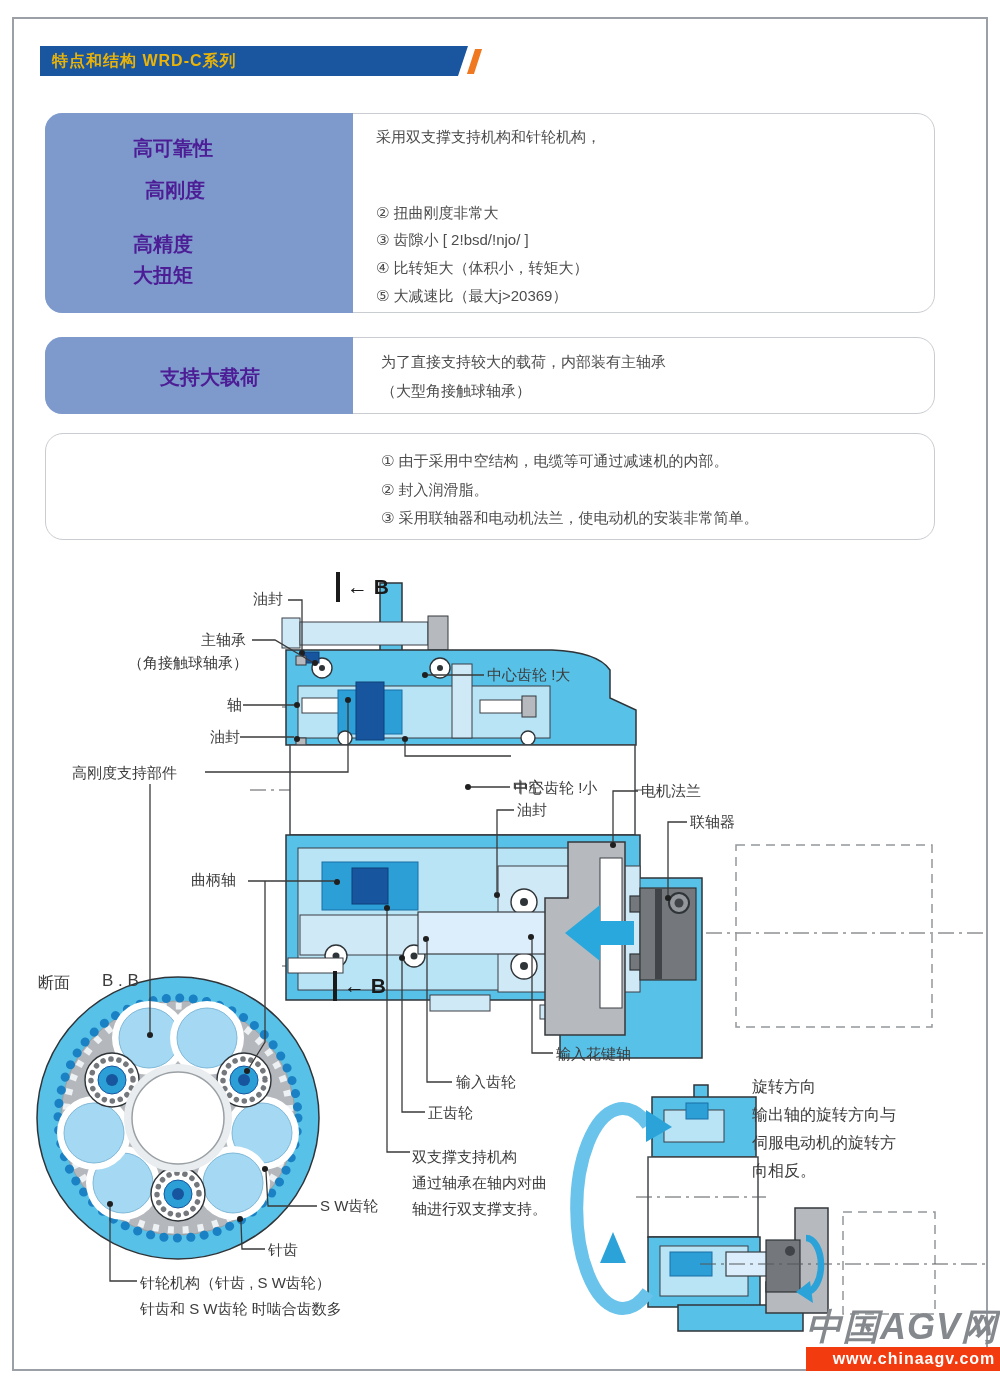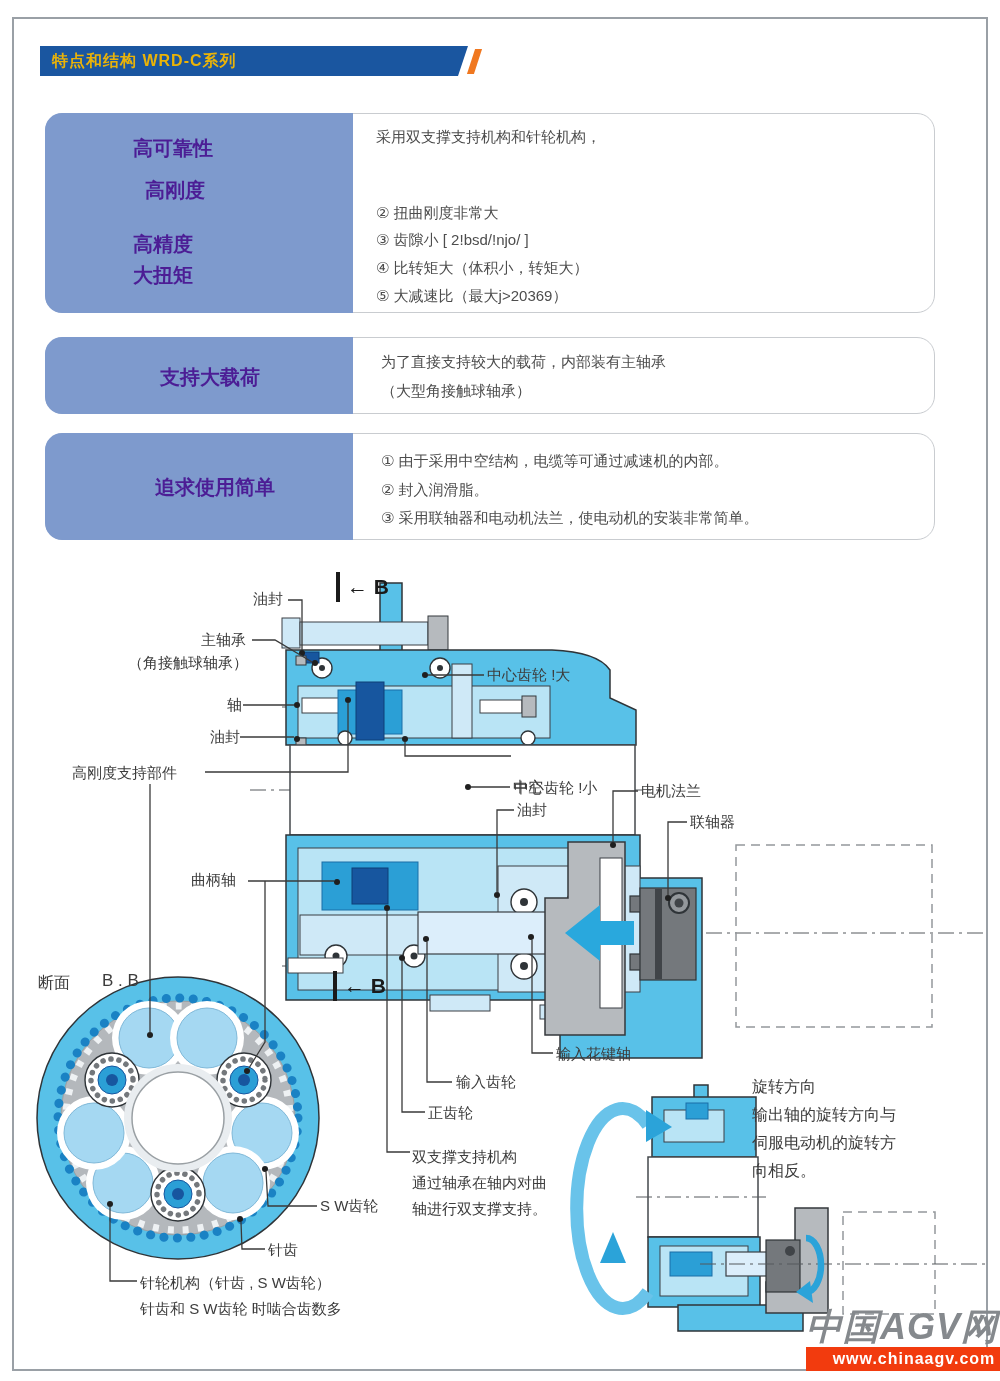--- a/index.html
+++ b/index.html
@@ -92,23 +92,20 @@
 
 <div class="card" style="top:337px;height:77px;">
   <div class="panel">
     <div class="ptitle" style="left:115px;top:27px;">支持大载荷</div>
   </div>
   <div class="ctxt" style="left:335px;top:15px;">为了直接支持较大的载荷，内部装有主轴承</div>
   <div class="ctxt" style="left:335px;top:44px;">（大型角接触球轴承）</div>
 </div>
 
 <div class="card" style="top:433px;height:107px;">
-  <div class="panel">
-    <div class="ptitle" style="left:110px;top:41px;">追求使用简单</div>
-  </div>
   <div class="ctxt" style="left:335px;top:18px;">① 由于采用中空结构，电缆等可通过减速机的内部。</div>
   <div class="ctxt" style="left:335px;top:47px;">② 封入润滑脂。</div>
   <div class="ctxt" style="left:335px;top:75px;">③ 采用联轴器和电动机法兰，使电动机的安装非常简单。</div>
 </div>
 
 <svg width="1000" height="1381" viewBox="0 0 1000 1381">
   <g>
 
     <line class="axis" x1="250" y1="790" x2="660" y2="790"></line>
     <line class="axis" x1="300" y1="933" x2="985" y2="933"></line>

